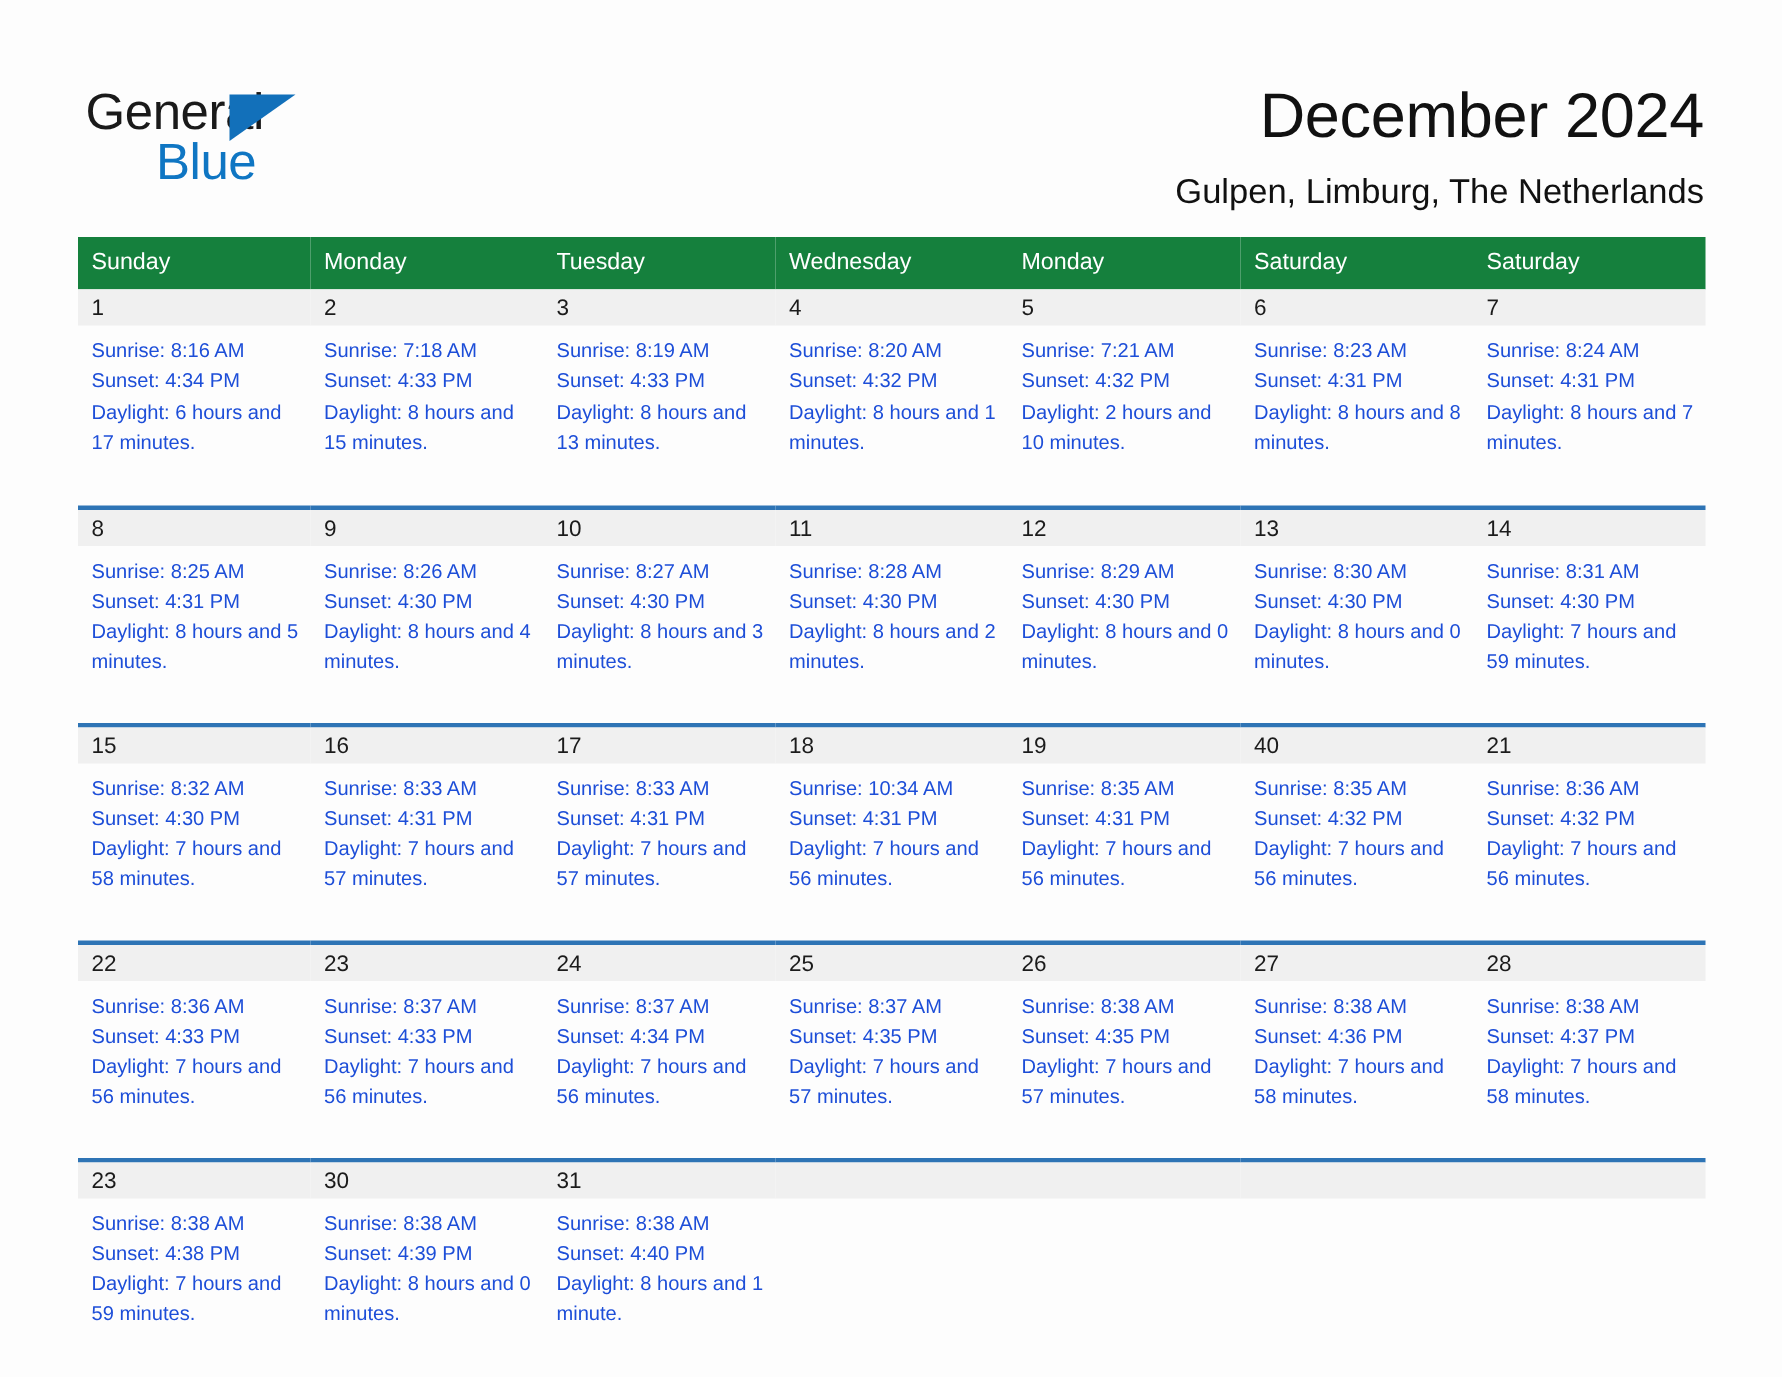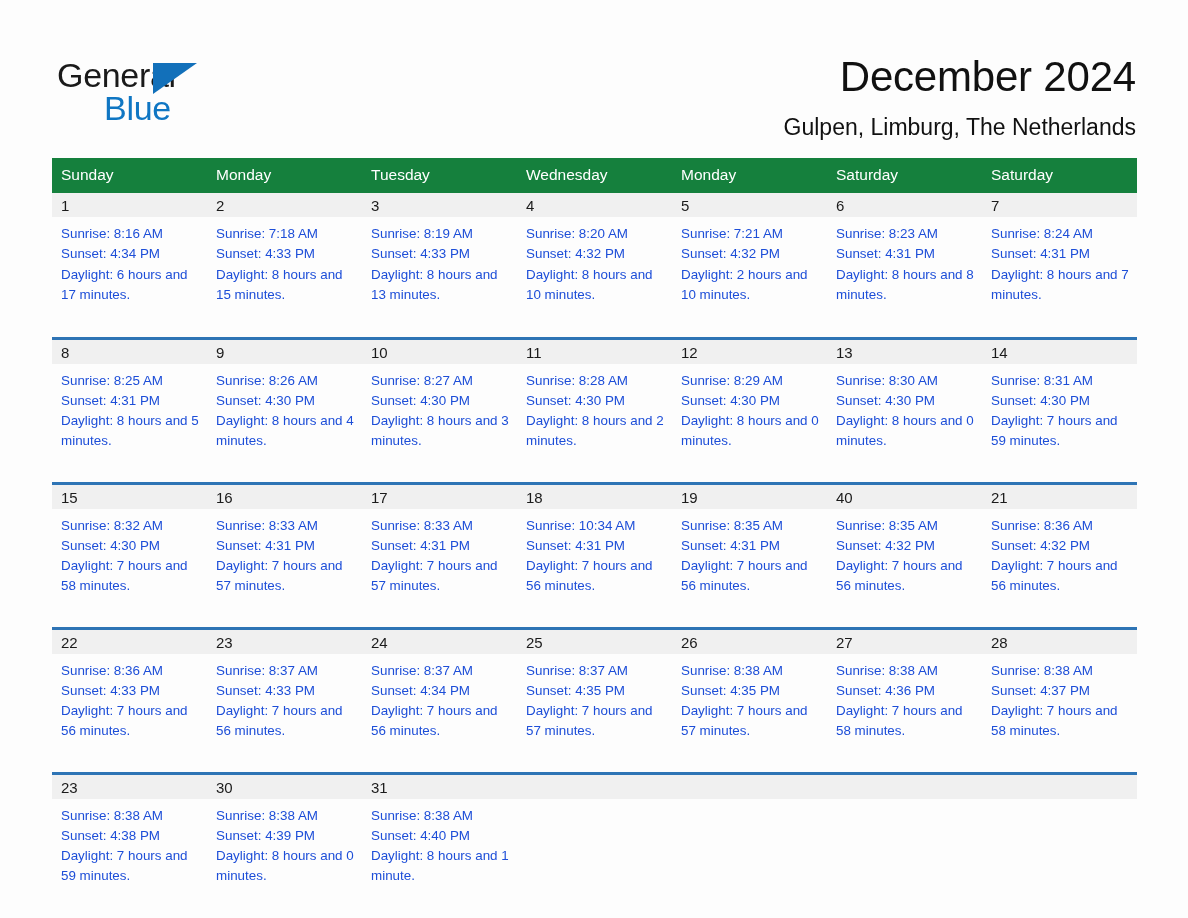--- a/index.html
+++ b/index.html
@@ -200,21 +200,21 @@
             </td>
           <td>
               <div class="daycell">
                 <div class="daynum-band">3</div>
                 <div class="info"><span>Sunrise: 8:19 AM</span><br><span>Sunset: 4:33 PM</span><br><span>Daylight: 8 hours and 13 minutes.</span></div>
               </div>
             </td>
           <td>
               <div class="daycell">
                 <div class="daynum-band">4</div>
-                <div class="info"><span>Sunrise: 8:20 AM</span><br><span>Sunset: 4:32 PM</span><br><span>Daylight: 8 hours and 10 minutes.</span></div>
+                <div class="info"><span>Sunrise: 8:20 AM</span><br><span>Sunset: 4:32 PM</span><br><span>Daylight: 8 hours and 1 minutes.</span></div>
               </div>
             </td>
           <td>
               <div class="daycell">
                 <div class="daynum-band">5</div>
                 <div class="info"><span>Sunrise: 7:21 AM</span><br><span>Sunset: 4:32 PM</span><br><span>Daylight: 2 hours and 10 minutes.</span></div>
               </div>
             </td>
           <td>
               <div class="daycell">

